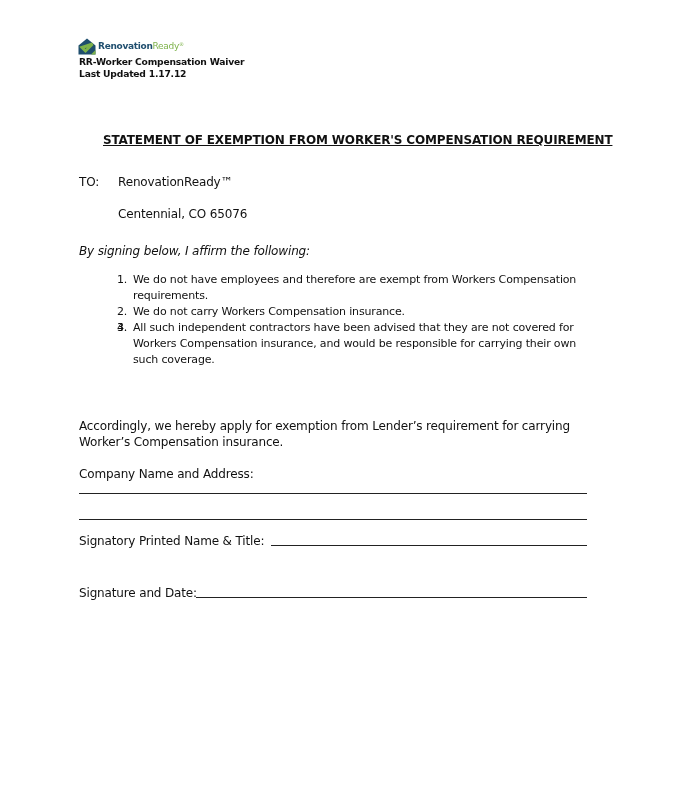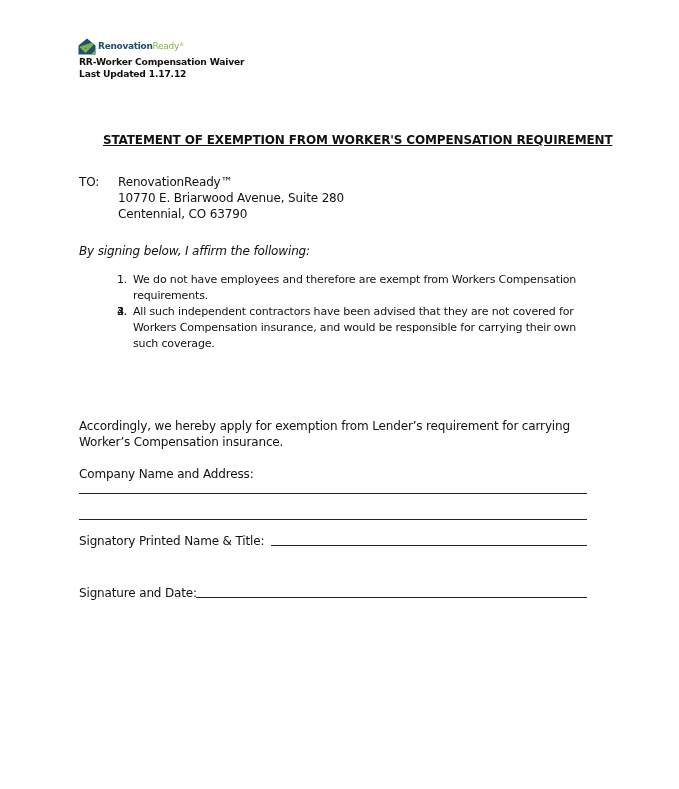--- a/index.html
+++ b/index.html
@@ -46,28 +46,27 @@
     <span class="logo-text"><span class="a">Renovation</span><span class="b">Ready</span><span class="tm">®</span></span>
   </div>
 
   <div class="abs meta" style="left:79px; top:56px;">RR-Worker Compensation Waiver</div>
   <div class="abs meta" style="left:79px; top:68px;">Last Updated 1.17.12</div>
 
   <div class="abs title">STATEMENT OF EXEMPTION FROM WORKER'S COMPENSATION REQUIREMENT</div>
 
   <div class="abs body-text" style="left:79px; top:174px;">TO:</div>
   <div class="abs body-text" style="left:118px; top:174px;">RenovationReady™</div>
-  <div class="abs body-text" style="left:118px; top:190px;">10770 E. Briarwood Avenue, Suite 280</div>
-  <div class="abs body-text" style="left:118px; top:206px;">Centennial, CO 63790</div>
+  <div class="abs body-text" style="left:118px; top:206px;">Centennial, CO 65076</div>
 
   <div class="abs body-text" style="left:79px; top:243px;font-style:italic;">By signing below, I affirm the following:</div>
 
   <ol class="list">
     <li><span class="num">1.</span><span>We do not have employees and therefore are exempt from Workers Compensation requirements.</span></li>
-    <li><span class="num">2.</span></li>
+    <li><span class="num">2.</span><span>We do not carry Workers Compensation insurance.</span></li>
     <li><span class="num">3.</span></li>
     <li><span class="num">4.</span><span>All such independent contractors have been advised that they are not covered for Workers Compensation insurance, and would be responsible for carrying their own such coverage.</span></li>
   </ol>
 
   <div class="abs body-text" style="left:79px; top:466px;">Company Name and Address:</div>
 
   <div class="abs body-text" style="left:79px; top:418px; width:510px; white-space:normal;">Accordingly, we hereby apply for exemption from Lender’s requirement for carrying Worker’s Compensation insurance.</div>
   <div class="rule" style="left:79px; top:493px; width:508px;"></div>
   <div class="rule" style="left:79px; top:519px; width:508px;"></div>
 

